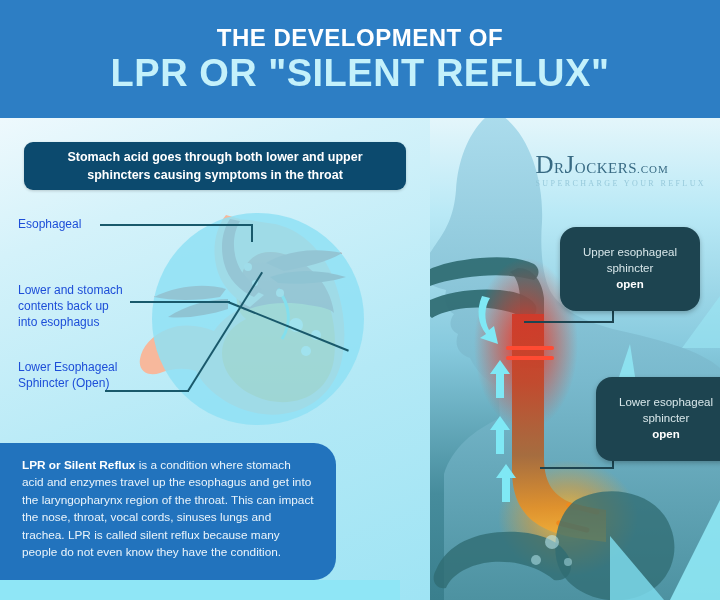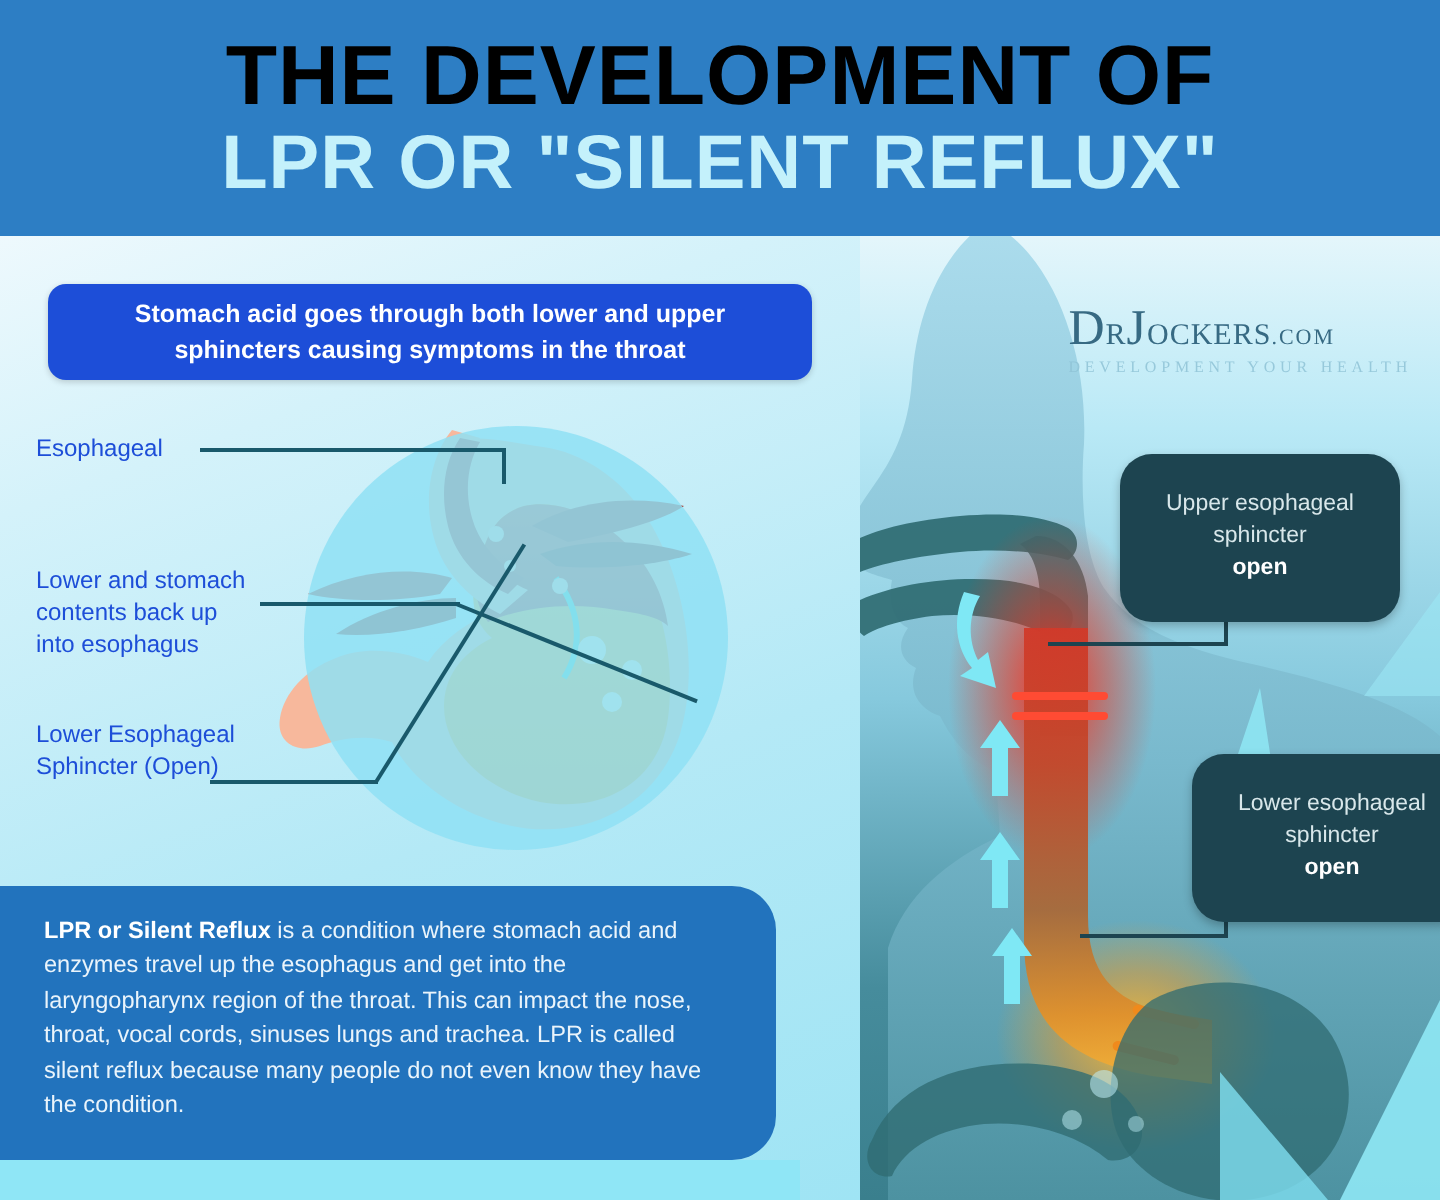--- a/index.html
+++ b/index.html
@@ -15,21 +15,21 @@
   .header{
     position:absolute;left:0;top:0;width:720px;height:118px;
     background:#2d7ec4;
     display:flex;flex-direction:column;align-items:center;justify-content:center;
     z-index:30;
   }
   .title-l1,.title-l2{
     font-weight:bold;letter-spacing:0.5px;line-height:1.0;
     font-family:"Liberation Sans",sans-serif;
   }
-  .title-l1{font-size:42px;color:#000000;margin-bottom:4px;}
+  .title-l1{font-size:24px;color:#ffffff;margin-bottom:4px;}
   .title-l2{font-size:38px;color:#c4f1fb;}
 
   
   .left-panel{
     position:absolute;left:0;top:118px;width:430px;height:482px;
     background:linear-gradient(160deg,#eef9fd 0%,#d4f2fa 22%,#b4e9f6 60%,#9fe4f4 100%);
     z-index:5;
   }
   
   .right-panel{
@@ -46,21 +46,21 @@
   .tri2{width:0;height:0;background:none;border-left:60px solid transparent;
         border-bottom:120px solid #8fe8f5;right:-10px;bottom:0px;opacity:.9;}
   .tri3{width:0;height:0;background:none;border-right:54px solid transparent;
         border-bottom:64px solid #7fdff0;right:56px;bottom:0;opacity:.8;}
   .tri4{width:0;height:0;background:none;border-left:38px solid transparent;
         border-bottom:52px solid #9ceaf6;right:0px;top:178px;opacity:.55;}
 
   
   .sub-banner{
     position:absolute;left:24px;top:142px;width:382px;height:48px;
-    background:#1d4ed8;border-radius:9px;z-index:20;
+    background:#0c4a6e;border-radius:9px;z-index:20;
     display:flex;align-items:center;justify-content:center;text-align:center;
     box-shadow:0 1px 3px rgba(0,0,0,.18);
   }
   .sub-banner span{
     color:#ffffff;font-size:12.5px;font-weight:bold;line-height:1.45;
     padding:0 16px;
   }
 
   
   .lbl{position:absolute;color:#1d4ed8;font-size:12px;line-height:1.32;z-index:22;}
@@ -79,21 +79,21 @@
   .conn-diag2{position:absolute;height:2px;background:#19596b;z-index:21;
     left:188px;top:390px;width:140px;transform:rotate(-58deg);transform-origin:left center;}
 
   
   .stomach-wrap{position:absolute;left:130px;top:205px;width:255px;height:225px;z-index:12;}
   .circle-bg{position:absolute;left:22px;top:8px;width:212px;height:212px;border-radius:50%;
     background:#8fe1f4;opacity:.85;}
 
   
   .info-box{
-    position:absolute;left:0;top:443px;width:388px;height:137px;
+    position:absolute;left:0;top:443px;width:336px;height:137px;
     background:#2273bd;border-radius:0 22px 22px 0;z-index:25;
     padding:14px 22px 0 22px;box-sizing:border-box;
   }
   .info-box p{margin:0;color:#eaf4fb;font-size:11.8px;line-height:1.48;}
   .info-box b{color:#ffffff;font-weight:bold;}
 
   
   .logo{position:absolute;right:14px;top:152px;z-index:28;text-align:left;}
   .logo-main{font-family:"Liberation Serif",serif;font-size:25px;color:#2b5f7a;
     letter-spacing:0.5px;line-height:1;opacity:.92;}
@@ -270,21 +270,21 @@
   </div>
 
   <div class="sub-banner">
     <span>Stomach acid goes through both lower and upper sphincters causing symptoms in the throat</span>
   </div>
 
   <div class="logo">
     <div class="logo-main">
       <span>D</span><span class="sm">R</span><span>J</span><span class="sm">OCKERS</span><span class="dotcom">.COM</span>
     </div>
-    <div class="logo-tag">DEVELOPMENT YOUR HEALTH</div>
+    <div class="logo-tag">SUPERCHARGE YOUR REFLUX</div>
   </div>
 
   <div class="lbl lbl-eso">Esophageal</div>
   <div class="lbl lbl-acid" style="width:110px">Lower and stomach contents back up into esophagus</div>
   <div class="lbl lbl-les" style="width:120px">Lower Esophageal Sphincter (Open)</div>
 
   <div class="conn conn-eso"></div>
   <div class="conn-v conn-v1"></div>
   <div class="conn conn-acid"></div>
   <div class="conn-diag1"></div>

